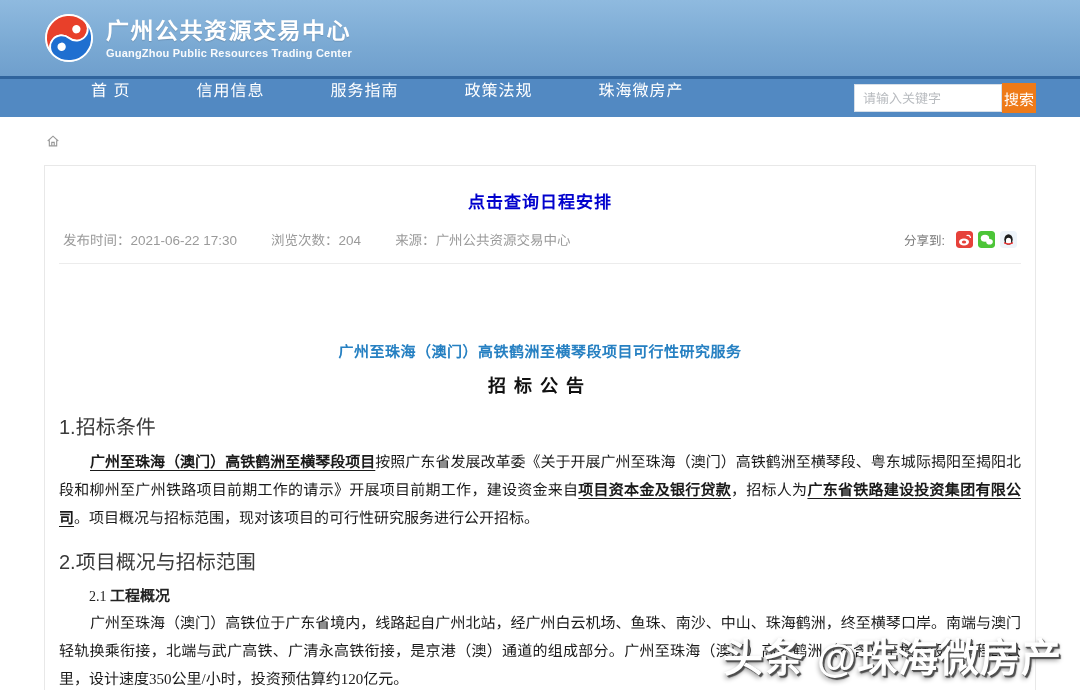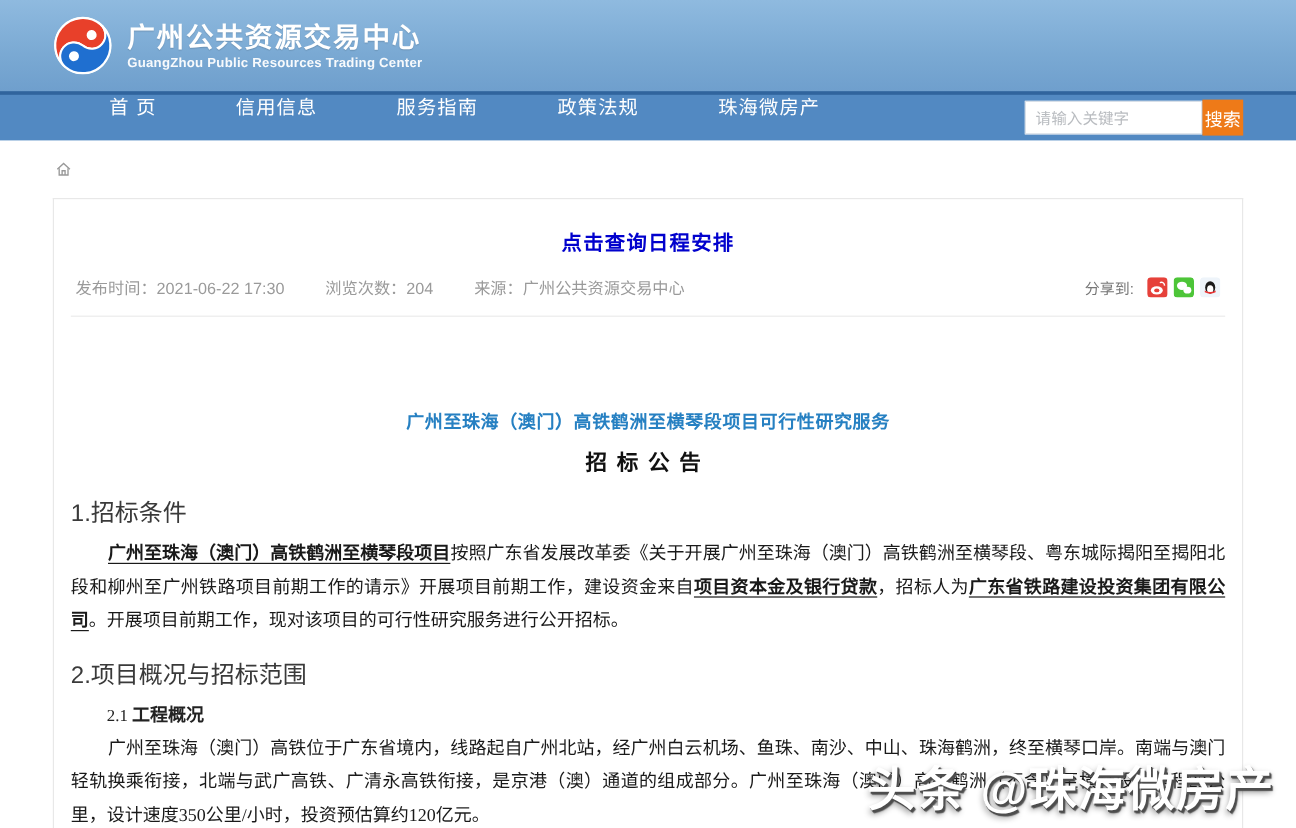--- a/index.html
+++ b/index.html
@@ -145,21 +145,21 @@
           <path d="M4 11 q4.5 2.6 9 0 l0 1.6 q-4.5 2.2 -9 0 Z" fill="#e33"></path>
         </svg>
       </span>
     </span>
   </div>
 
   <h1 class="article-title">广州至珠海（澳门）高铁鹤洲至横琴段项目可行性研究服务</h1>
   <div class="article-subtitle">招标公告</div>
 
   <h2 class="sec-heading">1.招标条件</h2>
-  <p class="body-par" id="section1-paragraph"><span class="seg-u">广州至珠海（澳门）高铁鹤洲至横琴段项目</span><span>按照广东省发展改革委《关于开展广州至珠海（澳门）高铁鹤洲至横琴段、粤东城际揭阳至揭阳北段和柳州至广州铁路项目前期工作的请示》开展项目前期工作，建设资金来自</span><span class="seg-u">项目资本金及银行贷款</span><span>，招标人为</span><span class="seg-u">广东省铁路建设投资集团有限公司</span><span>。开展项目前期工作，现对该项目的可行性研究服务进行公开招标。</span></p>
+  <p class="body-par" id="section1-paragraph"><span class="seg-u">广州至珠海（澳门）高铁鹤洲至横琴段项目</span><span>按照广东省发展改革委《关于开展广州至珠海（澳门）高铁鹤洲至横琴段、粤东城际揭阳至揭阳北段和柳州至广州铁路项目前期工作的请示》开展项目前期工作，建设资金来自</span><span class="seg-u">项目资本金及银行贷款</span><span>，招标人为</span><span class="seg-u">广东省铁路建设投资集团有限公司</span><span>。项目概况与招标范围，现对该项目的可行性研究服务进行公开招标。</span></p>
 
   <h2 class="sec-heading">2.项目概况与招标范围</h2>
 
   <div class="sub-label">
     <span>2.1</span>&nbsp;<span class="cn">工程概况</span>
   </div>
   <p class="body-par">广州至珠海（澳门）高铁位于广东省境内，线路起自广州北站，经广州白云机场、鱼珠、南沙、中山、珠海鹤洲，终至横琴口岸。南端与澳门轻轨换乘衔接，北端与武广高铁、广清永高铁衔接，是京港（澳）通道的组成部分。广州至珠海（澳门）高铁鹤洲（不含）至横琴段，里程23公里，设计速度350公里/小时，投资预估算约120亿元。</p>
 
 </main>
 

